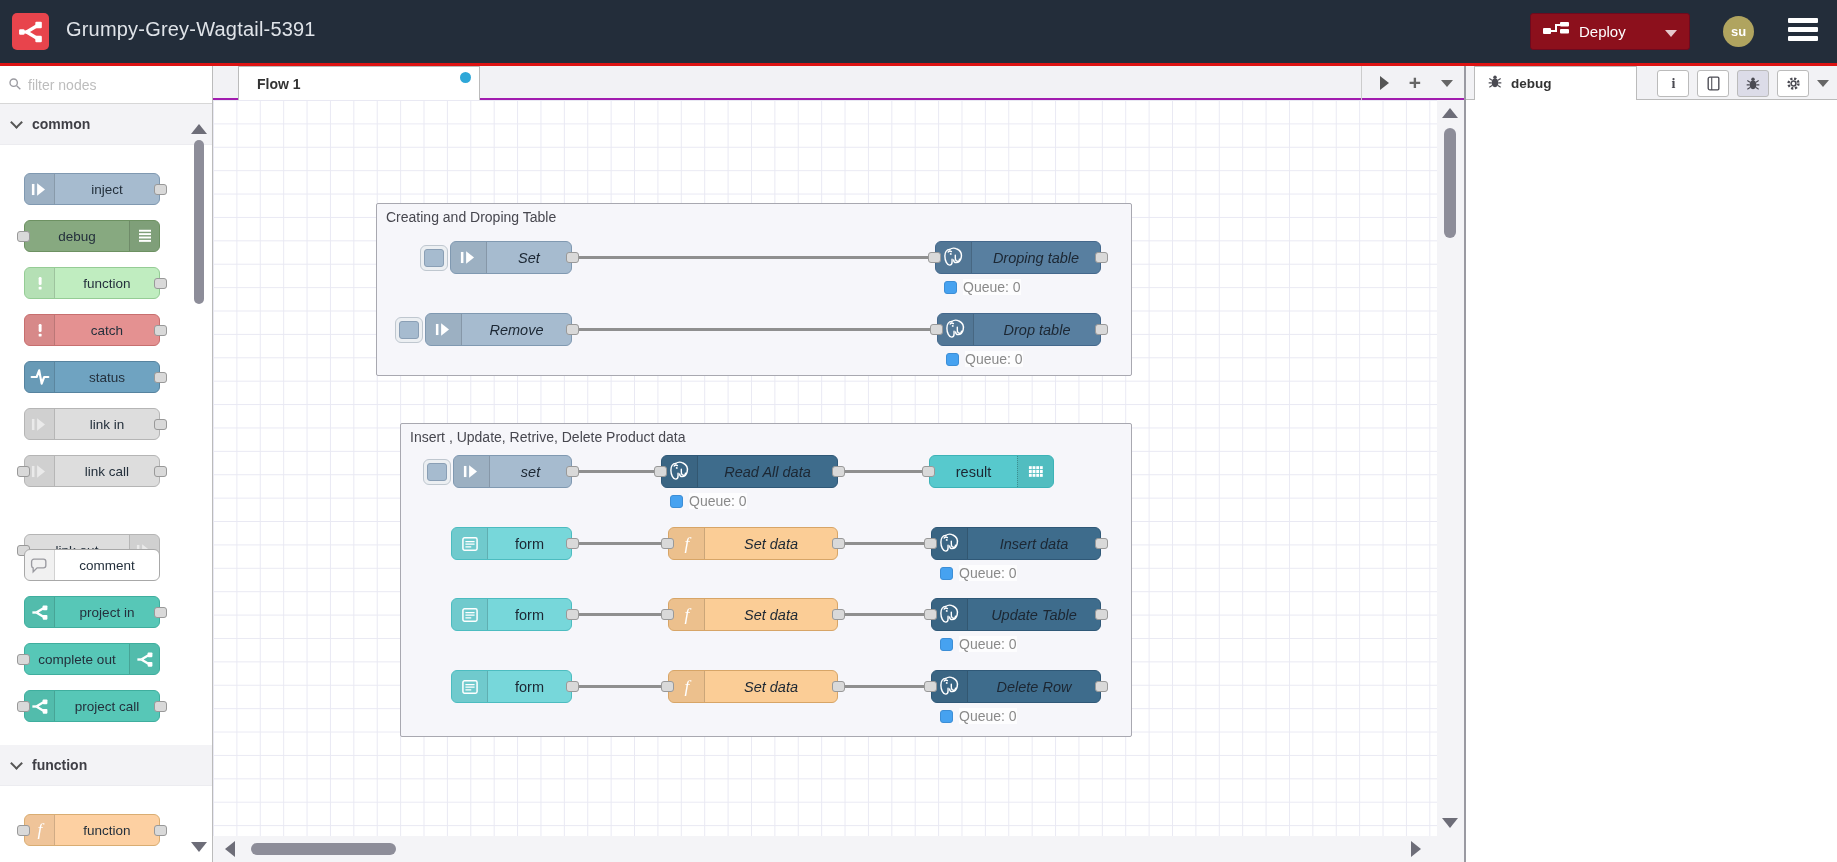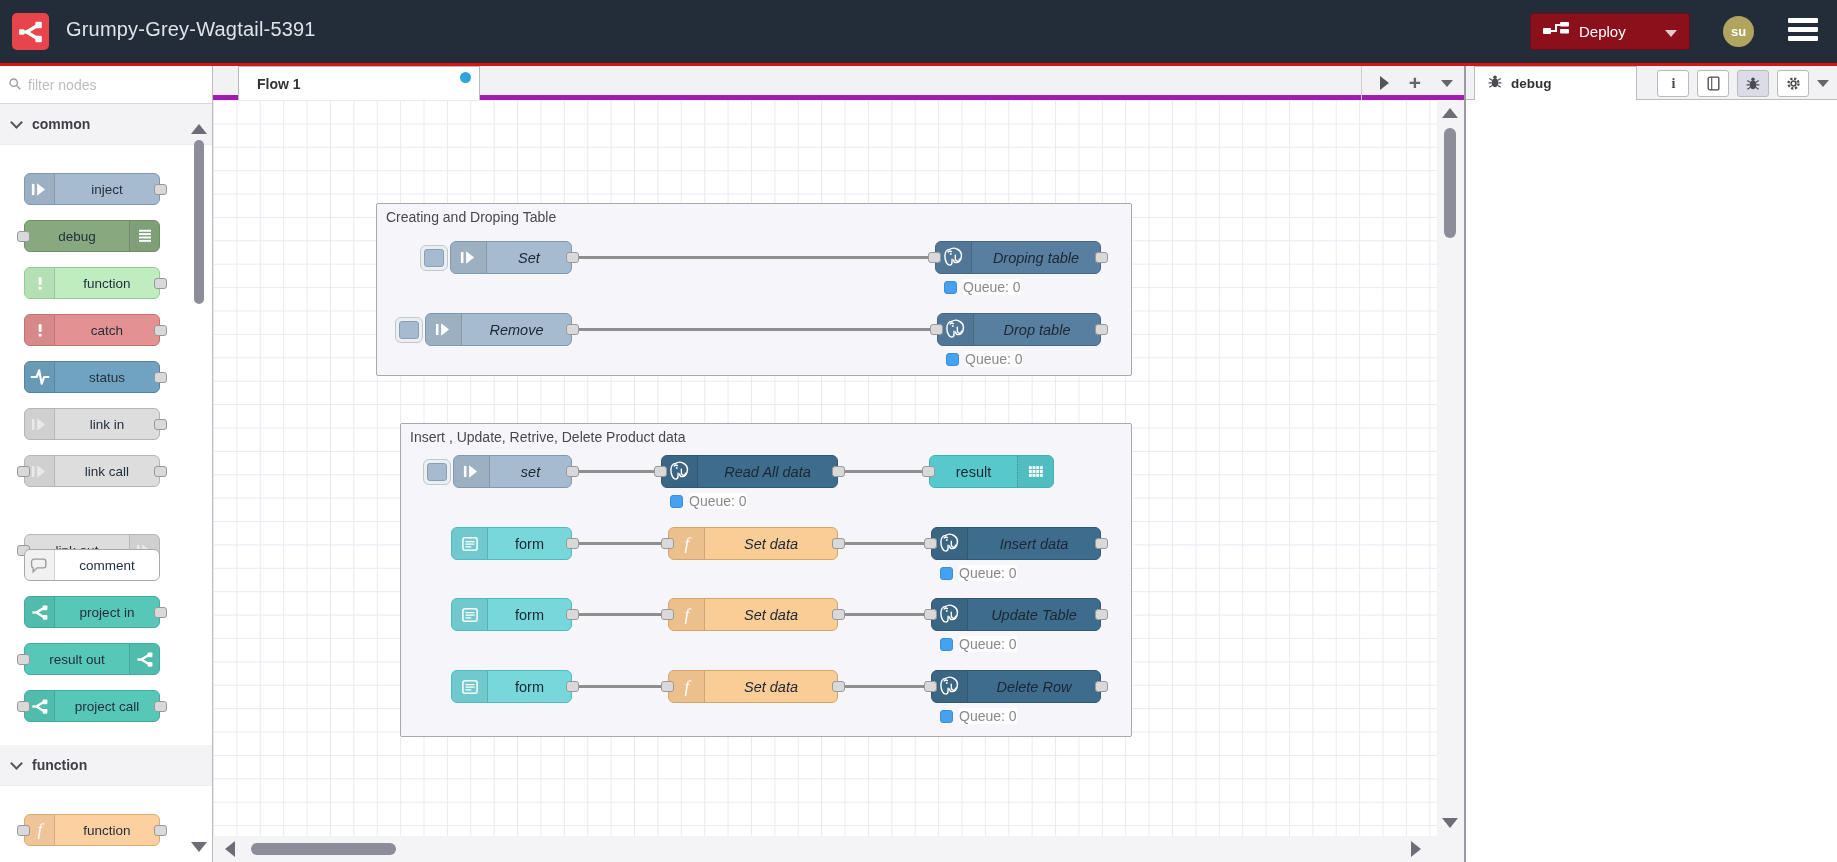--- a/index.html
+++ b/index.html
@@ -49,21 +49,21 @@
 
   
   .tri { width:0; height:0; position:absolute; }
   .tri.up   { border-left:8px solid transparent; border-right:8px solid transparent; border-bottom:10px solid #6d6d78; }
   .tri.down { border-left:8px solid transparent; border-right:8px solid transparent; border-top:10px solid #6d6d78; }
   .tri.left { border-top:8px solid transparent; border-bottom:8px solid transparent; border-right:10px solid #6d6d78; }
   .tri.right{ border-top:8px solid transparent; border-bottom:8px solid transparent; border-left:10px solid #6d6d78; }
   .thumb { position:absolute; background:#8d8d99; border-radius:6px; }
 
   
-  .ws-toolbar { position:absolute; left:213px; top:66px; width:1254px; height:34px; background:#f2f2f5; border-bottom:5px solid #a21caf; }
+  .ws-toolbar { position:absolute; left:213px; top:66px; width:1254px; height:34px; background:#f2f2f5; border-bottom:2px solid #a21caf; }
   .flow-tab { position:absolute; left:25px; top:0; width:242px; height:34px; background:#fff;
     border:1px solid #bbb; border-bottom:none; display:flex; align-items:center; cursor:pointer; }
   .flow-tab-label { font-size:14px; font-weight:600; color:#333; margin-left:18px; }
   .flow-dot { position:absolute; right:8px; top:5px; width:11px; height:11px; border-radius:50%; background:#2ea7d8; }
   .ws-controls { position:absolute; right:14px; top:0; height:34px; display:flex; align-items:center; gap:20px;
     border-left:1px solid #ccc; padding-left:18px; }
   .ws-plus { font-size:21px; color:#666; font-weight:bold; line-height:20px; cursor:pointer; }
   .caret-down { width:0; height:0; border-left:6px solid transparent; border-right:6px solid transparent;
     border-top:7px solid #666; cursor:pointer; }
   .tri-right-sm { width:0; height:0; border-top:7px solid transparent; border-bottom:7px solid transparent;
@@ -261,21 +261,21 @@
               <path d="M3 12h5" stroke="#fff" stroke-width="3"></path>
               <path d="M8 12L18 6M8 12L18 18" stroke="#fff" stroke-width="3"></path>
               <rect x="16" y="3" width="6" height="6" rx="1" fill="#fff"></rect>
               <rect x="16" y="15" width="6" height="6" rx="1" fill="#fff"></rect>
             </svg>
           </div>
           <span class="plabel">project in</span>
           <span class="port out"></span>
         </div>
         <div class="pal-node" style="top: 539px; background: rgb(87, 199, 183); border-color: rgb(63, 174, 158);">
-          <span class="plabel">result out</span>
+          <span class="plabel">complete out</span>
           <div class="icon-sec r">
             <svg width="19" height="19" viewBox="0 0 24 24">
               <path d="M3 12h5" stroke="#fff" stroke-width="3"></path>
               <path d="M8 12L18 6M8 12L18 18" stroke="#fff" stroke-width="3"></path>
               <rect x="16" y="3" width="6" height="6" rx="1" fill="#fff"></rect>
               <rect x="16" y="15" width="6" height="6" rx="1" fill="#fff"></rect>
             </svg>
           </div>
           <span class="port in"></span>
         </div>

